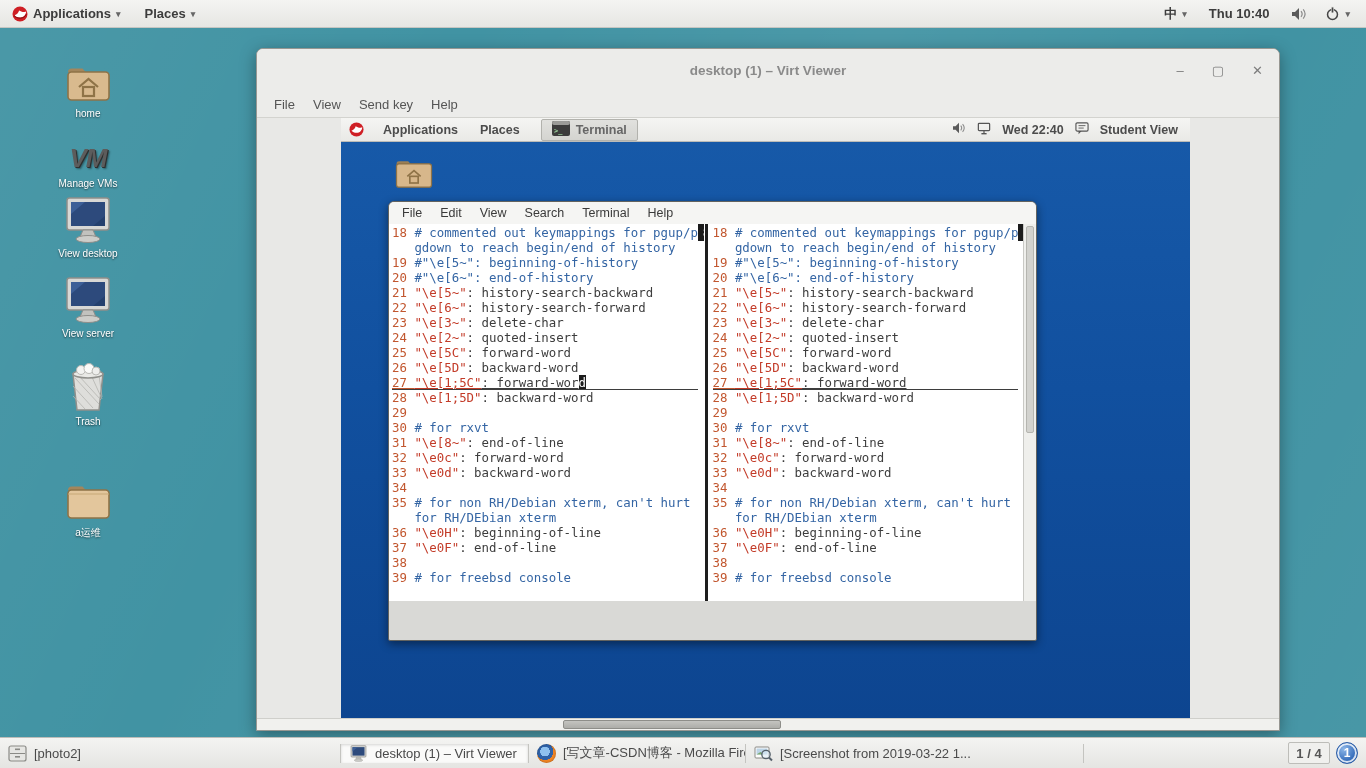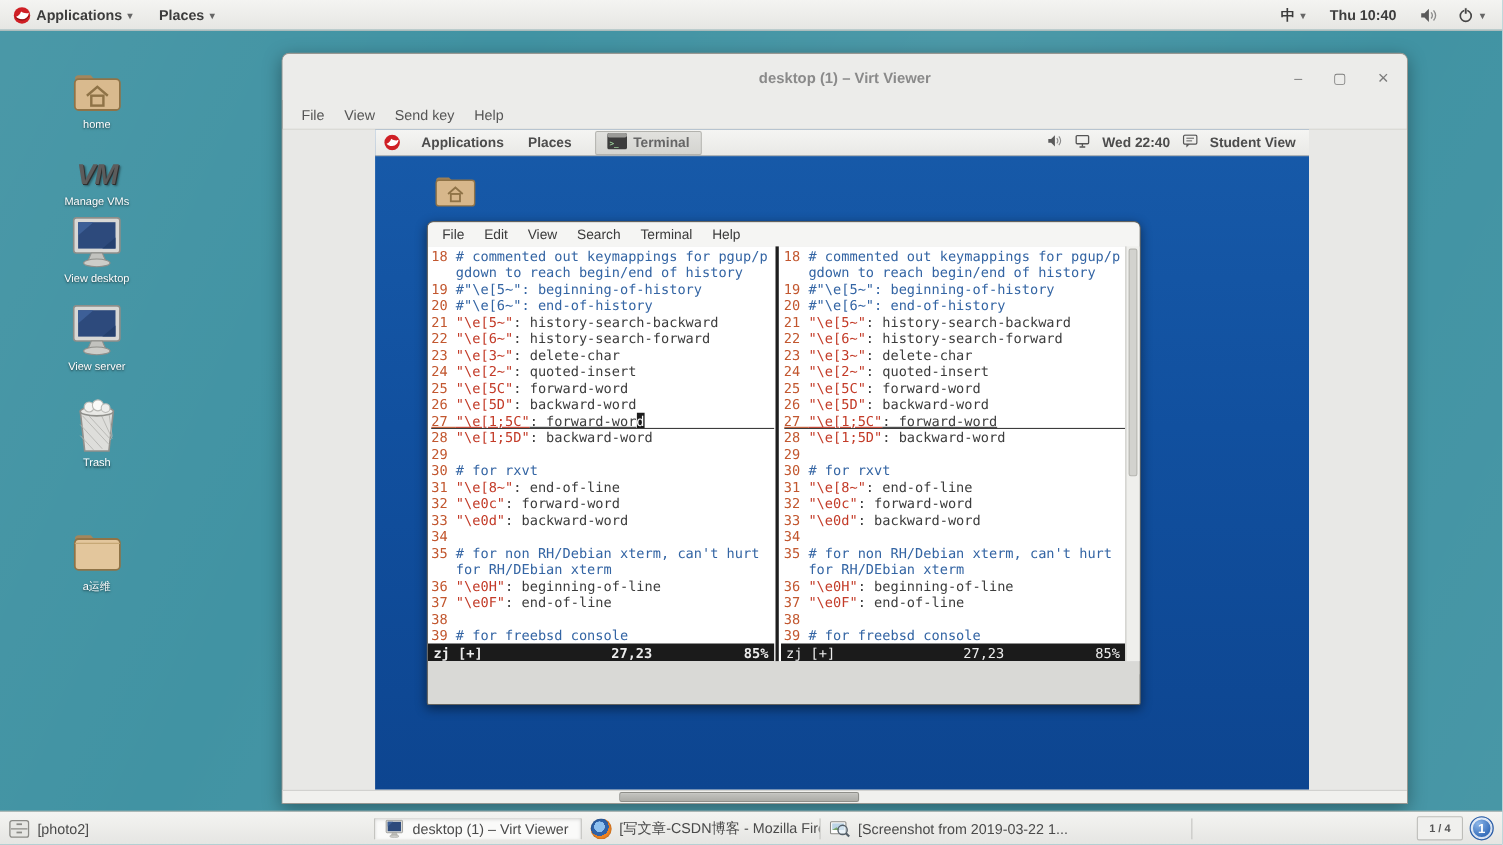--- a/index.html
+++ b/index.html
@@ -65,21 +65,21 @@
   .term-title { font-size:12.5px; font-weight:bold; color:#333; }
   .term-buttons { position:absolute; right:5px; top:5px; display:flex; gap:3px; }
   .term-btn { width:19px; height:16px; border:1px solid #59779b; border-radius:2px;
     background:linear-gradient(#acc1d6,#7f9dbc); color:#243c55; font-size:10px; line-height:14px;
     text-align:center; font-weight:bold; }
   .term-menubar { height:22px; background:#f5f5f3; display:flex; align-items:center; padding-left:4px; }
   .term-menubar .menu-item { padding:0 9px; font-size:12.5px; color:#3a3a3a; }
 
   .vim-area { display:flex; height:377px; background:#fff;
     font-family:"DejaVu Sans Mono", monospace; font-size:12.4px; }
-  .vpane { width:316px; display:flex; flex-direction:column; overflow:hidden; }
+  .vpane { width:316px; display:flex; flex-direction:row; overflow:hidden; }
   .vpane.right { width:315px; }
   .vrows { flex:1; padding-left:3px; padding-top:1px; }
   .vrow { height:15px; line-height:15px; white-space:pre; overflow:hidden; }
   .vrow.cursorline { border-bottom:1px solid #3d3d3d; height:15px; }
   .vrow.cursorline span { text-decoration:underline; }
   .lnum { color:var(--vim-line-number,#c2572f); }
   .seg-c { color:var(--vim-comment,#3465a4); }
   .seg-r { color:var(--vim-string,#c33b28); }
   .seg-t { color:var(--vim-text,#3d3d3d); }
   .seg-cur { background:#1c1c1c; color:#fff; text-decoration:none !important; }
@@ -104,21 +104,21 @@
   .taskbar { position:absolute; left:0; bottom:0; width:1366px; height:31px;
     background:linear-gradient(#f4f4f2,#e5e5e2); border-top:1px solid #bdbdb9;
     display:flex; align-items:center; }
   .task-item { display:flex; align-items:center; gap:7px; padding:0 8px;
     border-right:1px solid #c4c4c0; font-size:13px; color:#4a4a4a; overflow:hidden; white-space:nowrap; }
   .task-item.active { background:var(--taskbar-active-bg,#fafaf9);
     box-shadow:inset 0 1px 3px rgba(0,0,0,.15); }
   .task-icon { display:flex; align-items:center; flex:none; }
   .tb-right { margin-left:auto; display:flex; align-items:center; gap:6px; padding:0 8px 0 0; }
   .pager { width:42px; height:22px; display:flex; align-items:center; justify-content:center;
-    background:#f0f0ee; border:1px solid #bdbdb9; border-radius:2px; font-size:10px;
+    background:#f0f0ee; border:1px solid #bdbdb9; border-radius:2px; font-size:13px;
     font-weight:bold; color:#555; }
   .ws-badge { width:22px; height:22px; border-radius:50%;
     background:radial-gradient(circle at 35% 30%, #8cb6e8, #3a71bd 60%, #2a5ca6);
     border:1px solid #2a5ca6; box-shadow:inset 0 0 0 2px rgba(255,255,255,.8);
     color:#fff; font-size:12px; font-weight:bold; display:flex; align-items:center; justify-content:center; }
 </style>
 </head>
 <body>
 
 <div class="screen">

